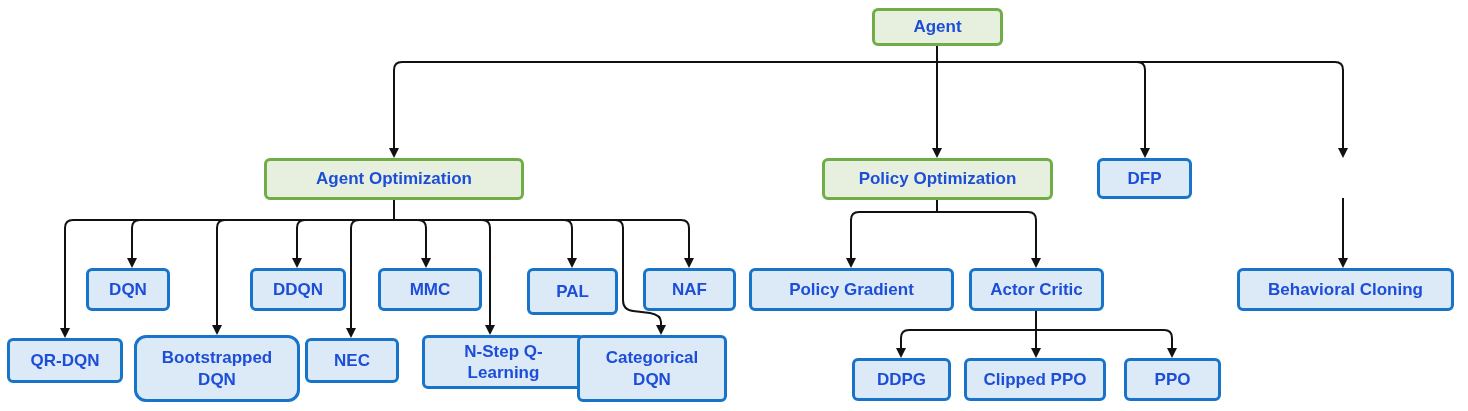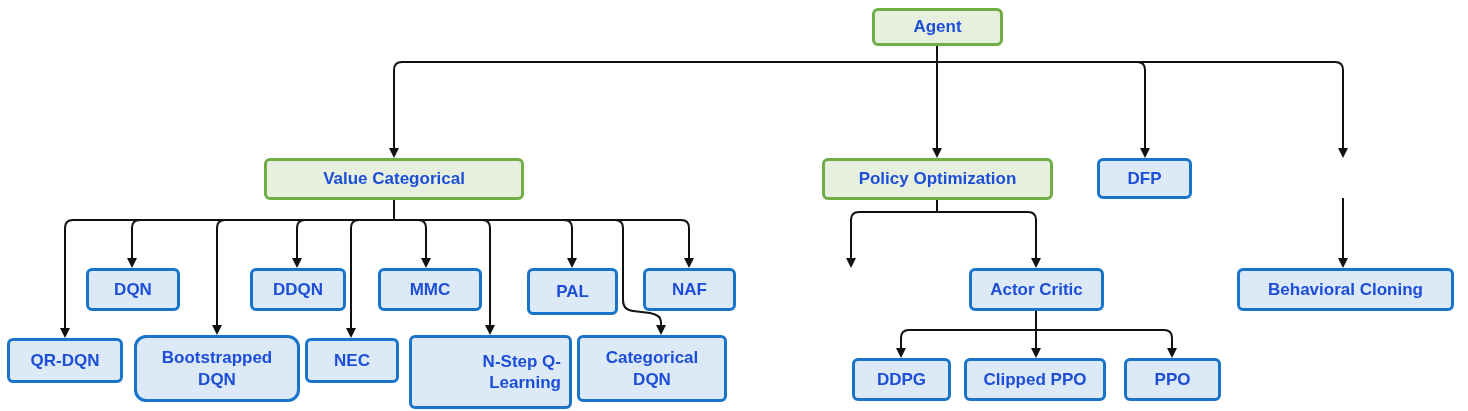--- a/index.html
+++ b/index.html
@@ -63,49 +63,50 @@
       <path d="M 1036 330 H 909 Q 901 330 901 338 V 349" marker-end="url(#arrow)"></path>
       <path d="M 1036 330 V 349" marker-end="url(#arrow)"></path>
       <path d="M 1036 330 H 1164 Q 1172 330 1172 338 V 349" marker-end="url(#arrow)"></path>
 
       <path d="M 1343 198 V 259" marker-end="url(#arrow)"></path>
     </g>
   </svg>
 
   <div class="node green" style="left:872px;top:8px;width:131px;height:38px;">Agent</div>
 
-  <div class="node green" style="left:264px;top:158px;width:260px;height:42px;">Value Categorical</div>
+  <div class="node green" style="left:264px;top:158px;width:260px;height:42px;">Agent Optimization</div>
 
   <div class="node green" style="left:822px;top:158px;width:231px;height:42px;">Policy Optimization</div>
 
   <div class="node blue" style="left:1097px;top:158px;width:95px;height:41px;">DFP</div>
 
 
-  <div class="node blue" style="left:86px;top:268px;width:94px;height:43px;">DQN</div>
+  <div class="node blue" style="left:86px;top:268px;width:84px;height:43px;">DQN</div>
 
   <div class="node blue" style="left:250px;top:268px;width:96px;height:43px;">DDQN</div>
 
   <div class="node blue" style="left:378px;top:268px;width:104px;height:43px;">MMC</div>
 
   <div class="node blue" style="left:527px;top:268px;width:91px;height:47px;">PAL</div>
 
   <div class="node blue" style="left:643px;top:268px;width:93px;height:43px;">NAF</div>
 
+  <div class="node blue" style="left:749px;top:268px;width:205px;height:43px;">Policy Gradient</div>
 
   <div class="node blue" style="left:969px;top:268px;width:135px;height:43px;">Actor Critic</div>
 
   <div class="node blue" style="left:1237px;top:268px;width:217px;height:43px;">Behavioral Cloning</div>
 
   <div class="node blue" style="left:7px;top:338px;width:116px;height:45px;">QR-DQN</div>
 
   <div class="node blue" style="left:134px;top:335px;width:166px;height:67px;border-radius:12px;">Bootstrapped DQN</div>
 
   <div class="node blue" style="left:305px;top:338px;width:94px;height:45px;">NEC</div>
 
-  <div class="node blue" style="left:409px;top:335px;width:163px;height:74px;text-align:right;">N-Step Q-Learning</div>
+  <div class="node blue" style="left:422px;top:335px;width:163px;height:54px;">N-Step Q-Learning</div>
 
   <div class="node blue" style="left:577px;top:335px;width:150px;height:67px;">Categorical DQN</div>
 
   <div class="node blue" style="left:852px;top:358px;width:99px;height:43px;">DDPG</div>
 
   <div class="node blue" style="left:964px;top:358px;width:142px;height:43px;">Clipped PPO</div>
 
   <div class="node blue" style="left:1124px;top:358px;width:97px;height:43px;">PPO</div>
 
 </div>

